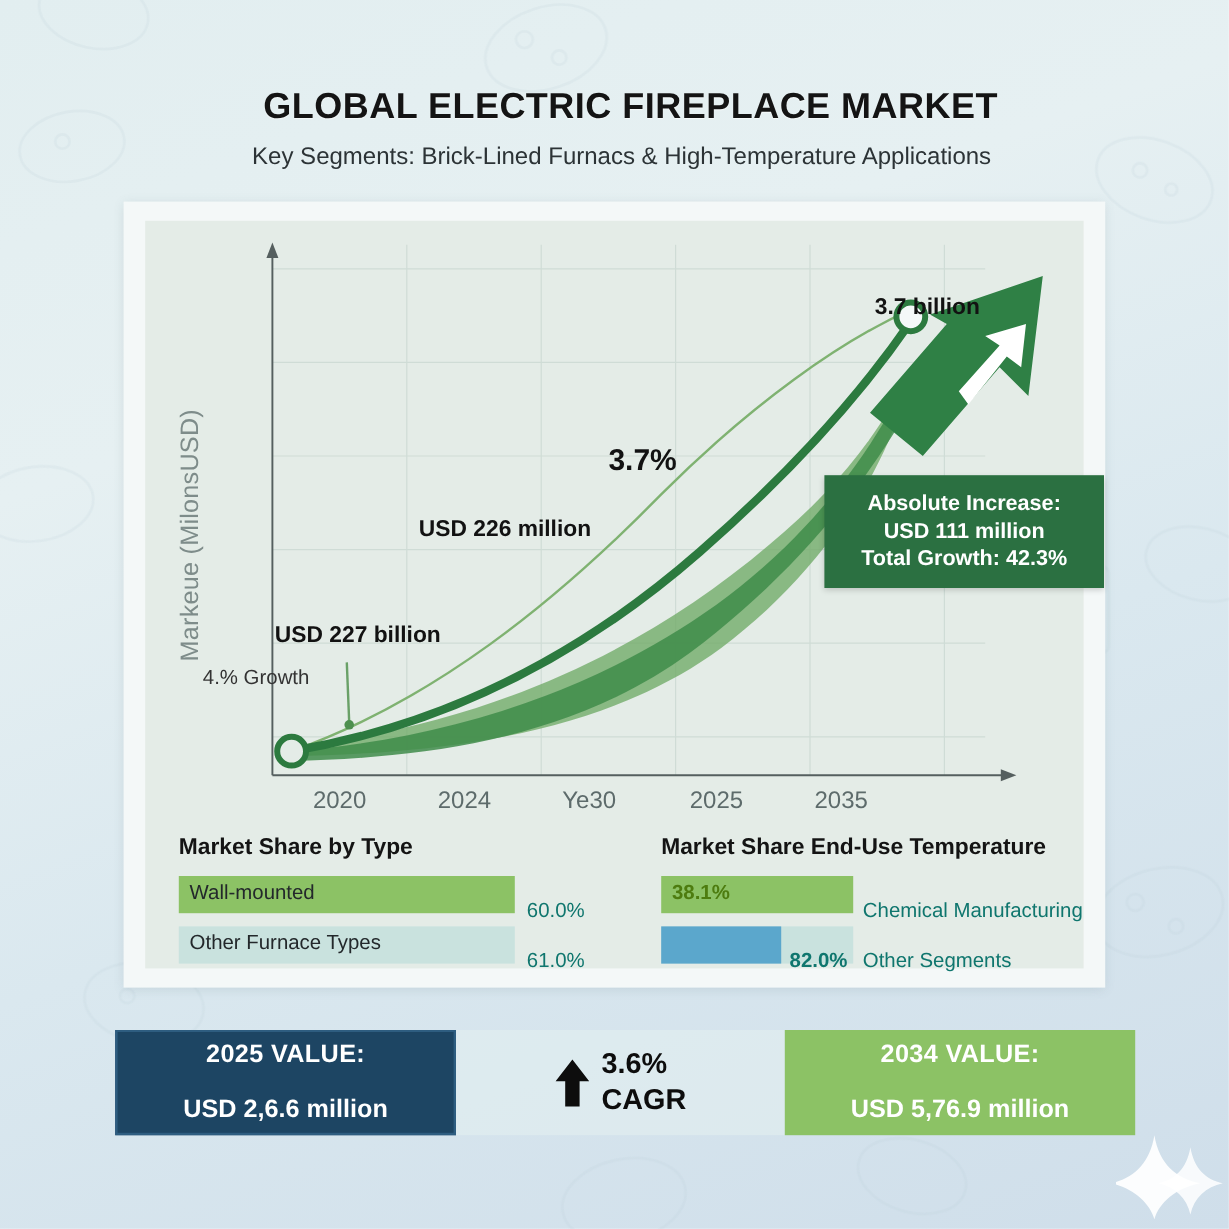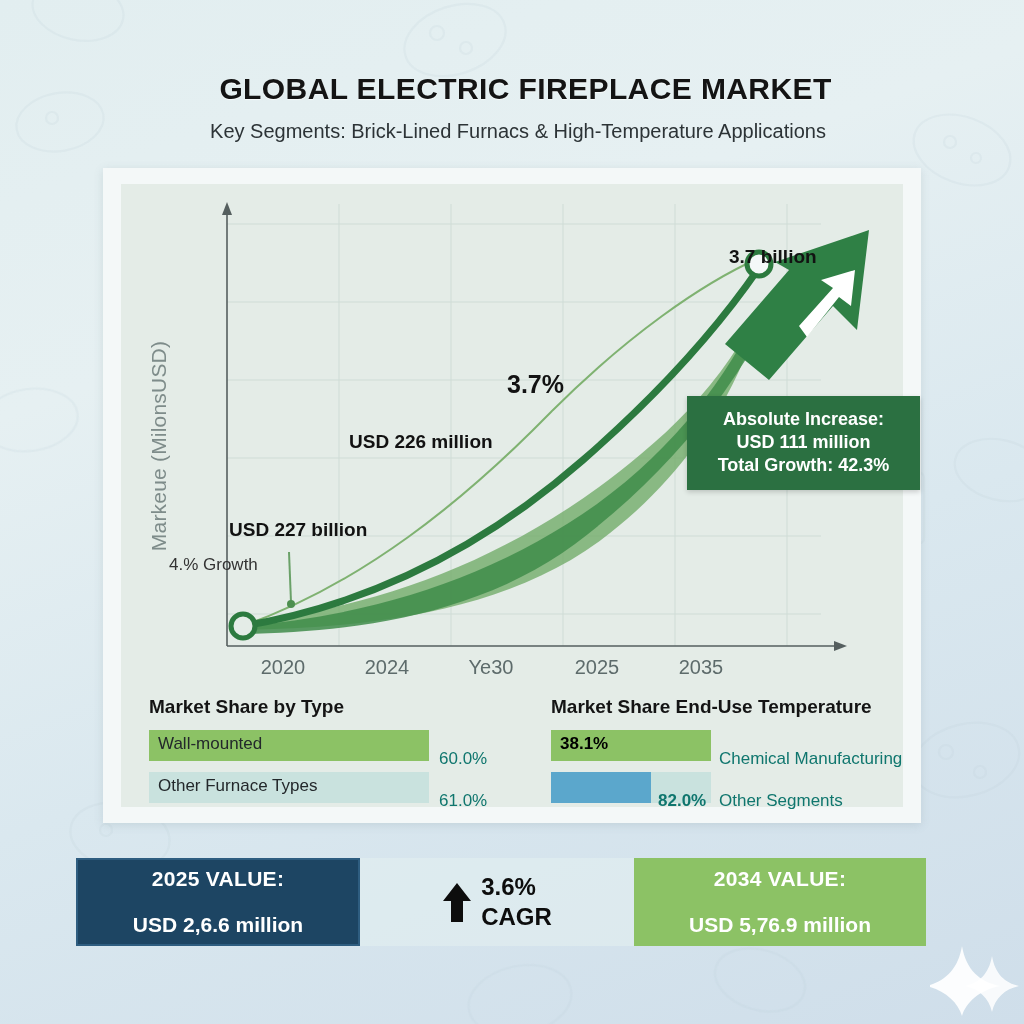--- a/index.html
+++ b/index.html
@@ -62,25 +62,25 @@
   .legend-left  { left:10px; }
   .legend-right { left:412px; }
   .legend-title { font-size:19px; font-weight:bold; color:#141414; margin-bottom:12px; }
   .lg-row { position:relative; height:31px; margin-bottom:11px; }
   .lg-bar {
     position:absolute; left:0; top:0; height:31px;
   }
   .lg-txt {
     position:absolute; top:4px; font-size:17px; color:#23282b; white-space:nowrap;
   }
-  .lg-txt.inbar { color:#000000; font-weight:bold; left:9px; }
+  .lg-txt.inbar { color:#4d7c0f; font-weight:bold; left:9px; }
   .lg-val { position:absolute; top:19px; font-size:17px; color:#0f766e; white-space:nowrap; }
 
   
-  .footer { position:absolute; left:76px; top:858px; width:850px; height:88px; }
+  .footer { position:absolute; left:96px; top:858px; width:850px; height:88px; }
   .fbox {
     position:absolute; top:0; height:88px; display:flex; flex-direction:column;
     align-items:center; justify-content:center; color:#fff;
   }
   .fbox-left  { left:0;   width:284px; background:#1d4563; border:2px solid #2e5d80; }
   .fbox-right { left:558px; width:292px; background:#8cc265; }
   .fbox .l1 { font-size:21px; font-weight:bold; letter-spacing:.3px; }
   .fbox .l2 { font-size:21px; font-weight:bold; margin-top:22px; }
   .fmid {
     position:absolute; left:284px; top:0; width:274px; height:88px;

